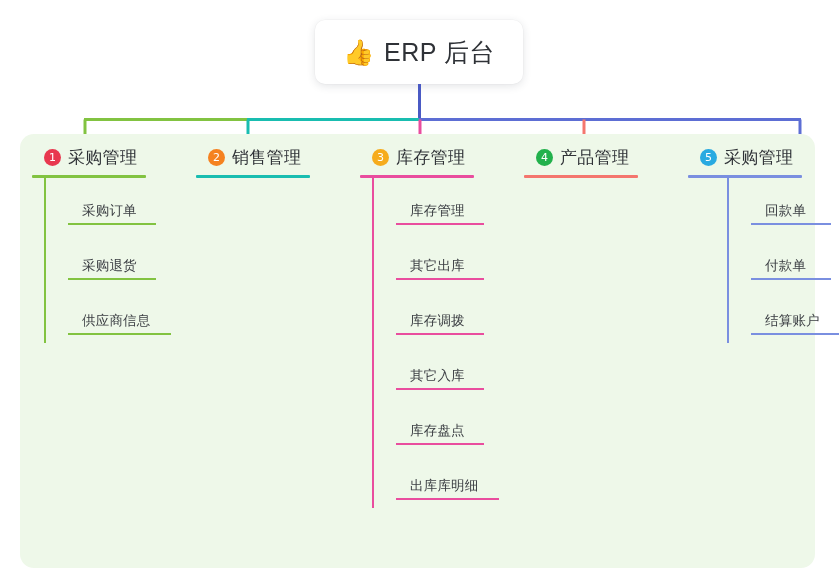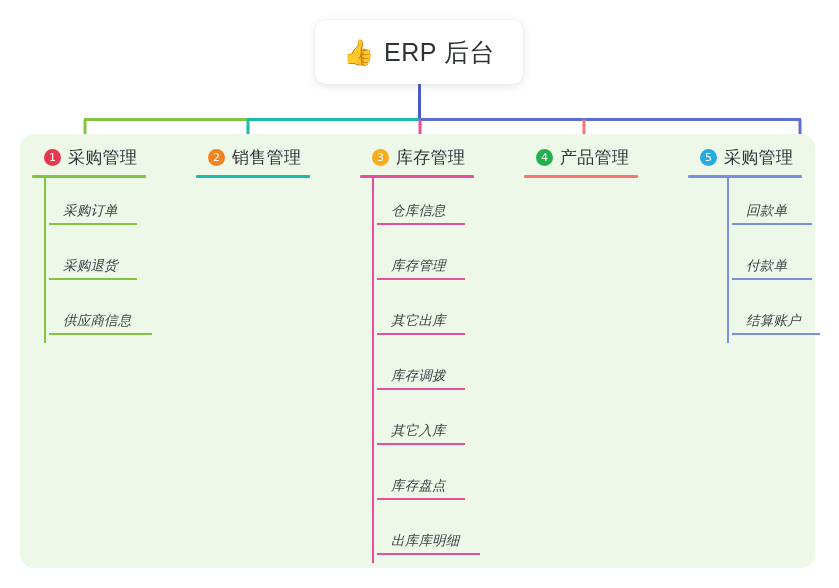--- a/index.html
+++ b/index.html
@@ -93,25 +93,24 @@
     white-space: nowrap;
     letter-spacing: 0.3px;
   }
   .col-underline {
     height: 3px;
     border-radius: 1px;
     margin-top: 5px;
   }
   .col-body {
     position: relative;
-    padding-left: 3px;
+    padding-left: 22px;
     margin-left: 12px;
     border-left-width: 2px;
     border-left-style: solid;
-    font-style: italic;
   }
   .leaf {
     position: relative;
     height: 55px;
   }
   .leaf-label {
     position: absolute;
     left: 14px;
     bottom: 13px;
     font-size: 13.5px;
@@ -178,24 +177,20 @@
       <div class="col-underline" style="background: rgb(25, 189, 176); width: 114px;"></div>
     </div>
     <div class="column" style="left: 360px;">
       <div class="col-header">
         <span class="badge" style="background: rgb(246, 172, 29);">3</span>
         <span class="col-title">库存管理</span>
       </div>
       <div class="col-underline" style="background: rgb(233, 77, 158); width: 114px;"></div>
       <div class="col-body" style="border-left-color: rgb(233, 77, 158);">
         <div class="leaf">
-          <span class="leaf-label">仓库信息</span>
-          <div class="leaf-underline" style="background: rgb(233, 77, 158); width: 88px;"></div>
-        </div>
-        <div class="leaf">
           <span class="leaf-label">库存管理</span>
           <div class="leaf-underline" style="background: rgb(233, 77, 158); width: 88px;"></div>
         </div>
         <div class="leaf">
           <span class="leaf-label">其它出库</span>
           <div class="leaf-underline" style="background: rgb(233, 77, 158); width: 88px;"></div>
         </div>
         <div class="leaf">
           <span class="leaf-label">库存调拨</span>
           <div class="leaf-underline" style="background: rgb(233, 77, 158); width: 88px;"></div>

